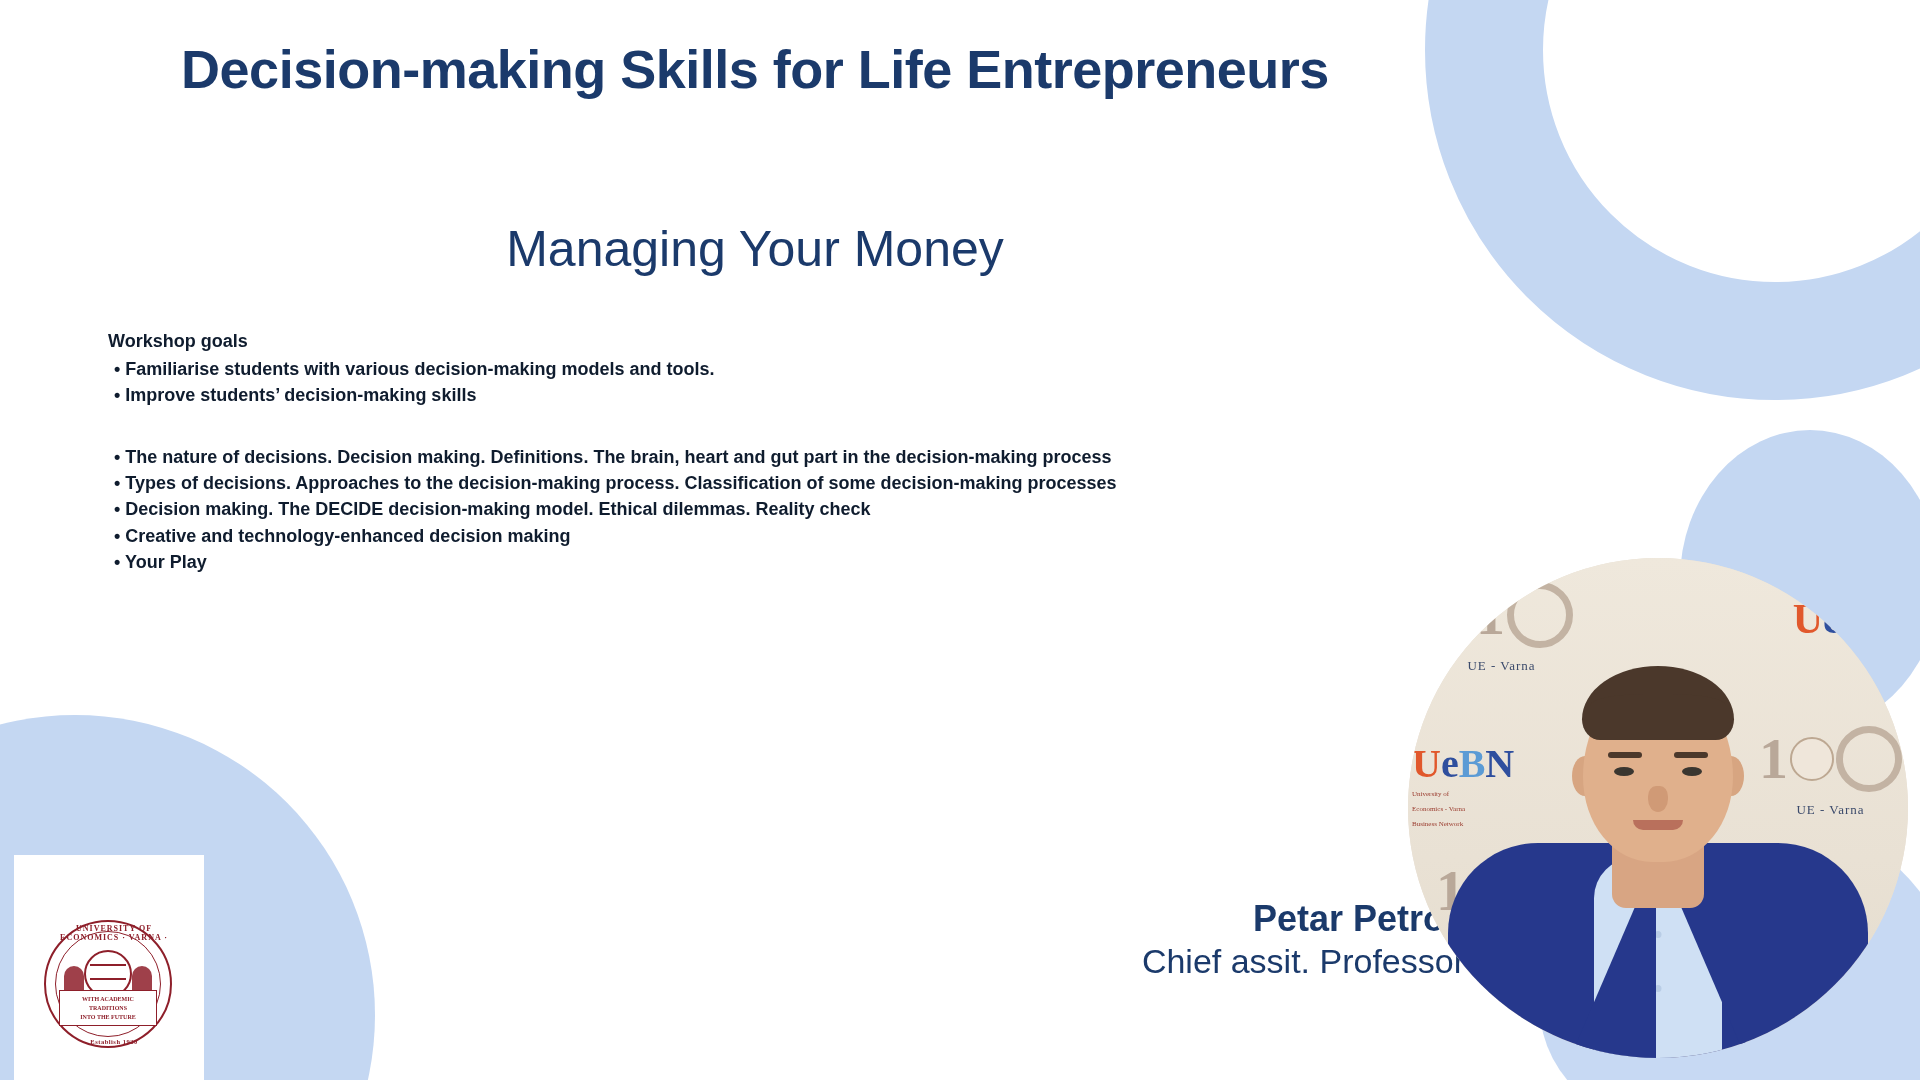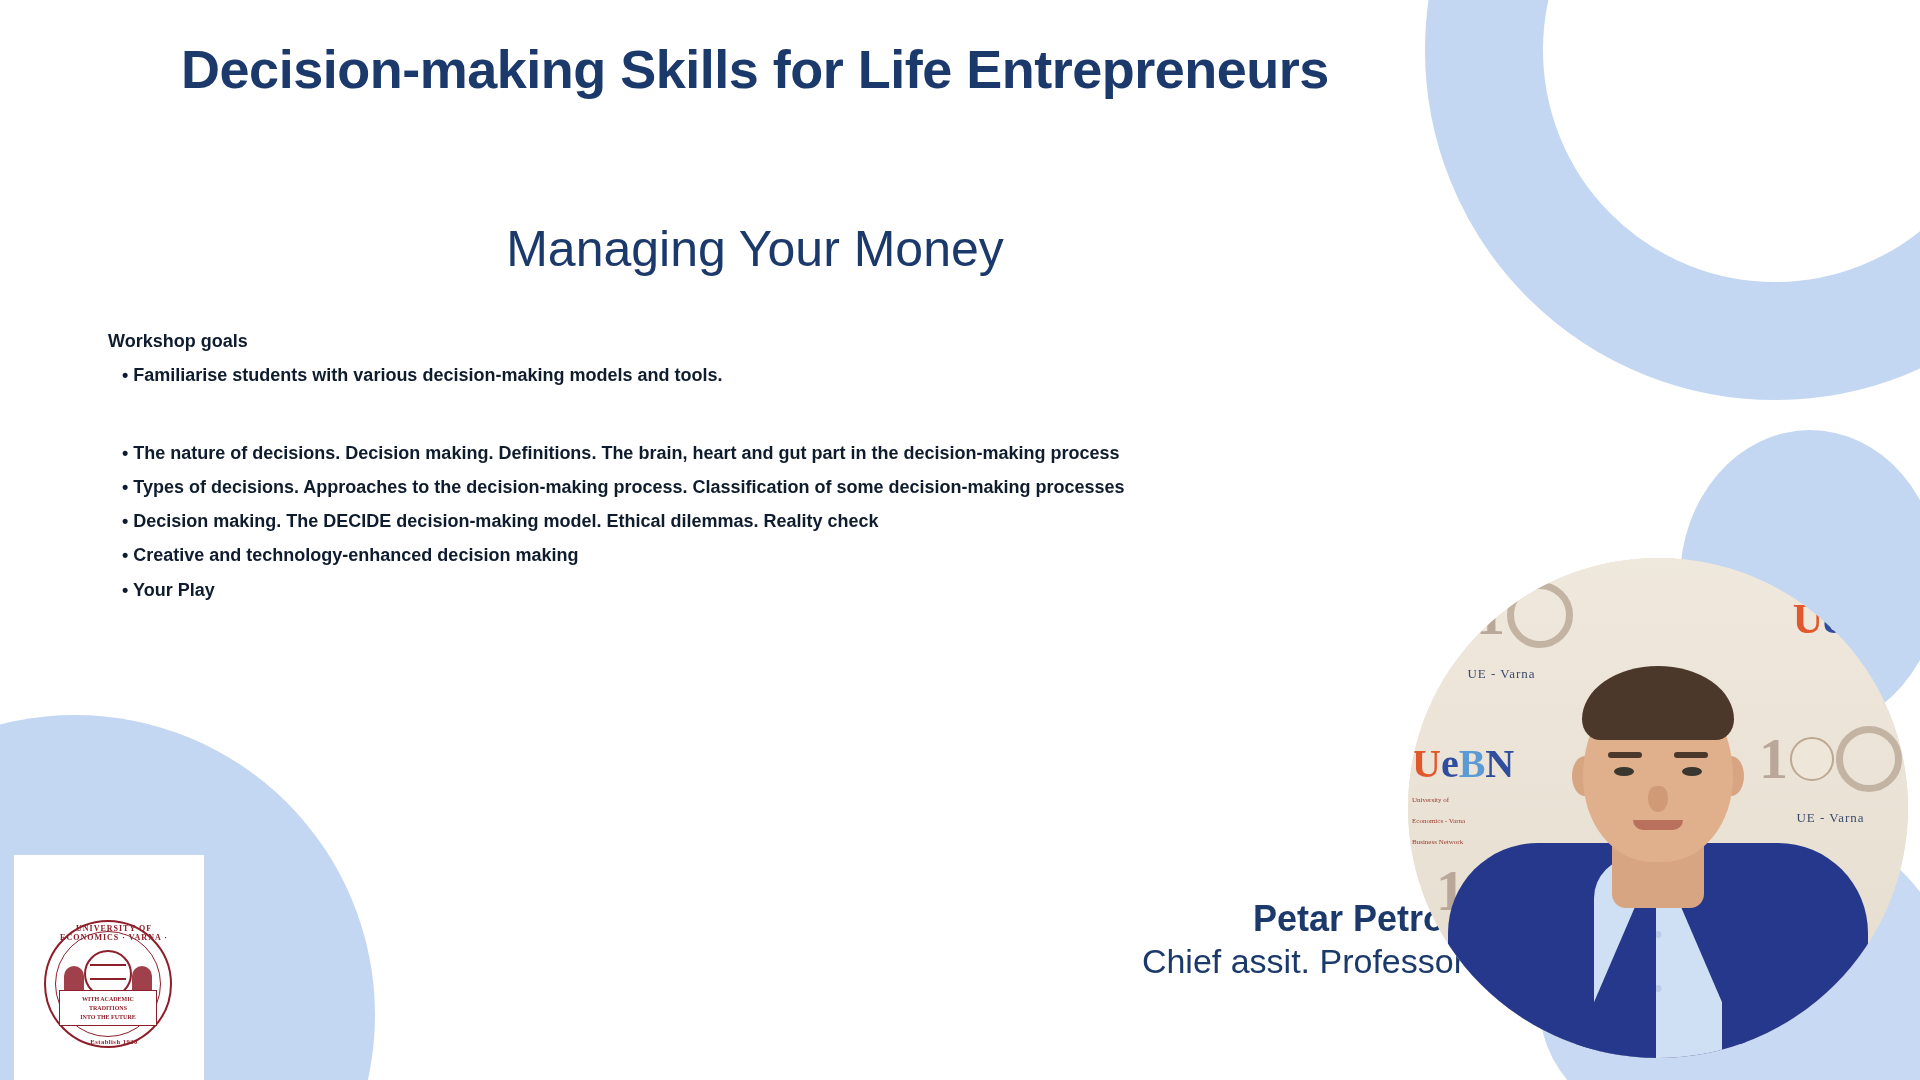--- a/index.html
+++ b/index.html
@@ -60,21 +60,21 @@
 
   
   .body-block{
     position:absolute;left:108px;top:328px;width:1370px;
     color:#0f1c2e;
     font-size:18px;
     font-weight:bold;
     line-height:1.45;
   }
   .sec-head{margin:0 0 2px 0;}
-  .bullet{margin:8px;padding-left:0;}
+  .bullet{margin:0;padding-left:0;}
   .bullet.justified{text-align:justify;text-justify:inter-word;}
   .spacer{height:36px;}
   .topics-head{margin:0 0 2px 4px;}
   .b-indent{padding-left:6px;}
 
   
   .presenter{
     position:absolute;left:995px;top:898px;width:470px;text-align:right;
     color:#1b3a6b;
   }
@@ -87,31 +87,31 @@
     width:500px;height:500px;border-radius:50%;
     overflow:hidden;
     background:#e8e0d4;
   }
   .backdrop{position:absolute;inset:0;background:
      linear-gradient(180deg,#efe8dc 0%, #e9e1d4 60%, #e4dccd 100%);}
   .bd-logo{position:absolute;font-family:"Liberation Serif", serif;color:#6d6a63;}
   .cent{display:flex;align-items:center;gap:2px;}
   .cent .one{font-size:58px;color:#b9a899;line-height:1;font-weight:bold;}
   .cent .oo{width:52px;height:52px;border:7px solid #c3b3a3;border-radius:50%;}
-  .cent-sub{font-size:13px;color:#3b4a6b;letter-spacing:1px;text-align:center;margin-top:18px;}
+  .cent-sub{font-size:13px;color:#3b4a6b;letter-spacing:1px;text-align:center;margin-top:10px;}
   .crest{
     width:40px;height:40px;border:2px solid #bda892;border-radius:50%;
     position:absolute;background:#efe6da;
   }
   .uebn{font-family:"Liberation Serif", serif;font-weight:bold;line-height:1;}
   .uebn .u{color:#e1582c;}
   .uebn .e{color:#2f4f9e;}
   .uebn .b{color:#5b9bd5;}
   .uebn .n{color:#2f4f9e;}
-  .uebn-sub{font-size:7px;color:#9a3b2e;line-height:1.25;margin-top:12px;}
+  .uebn-sub{font-size:7px;color:#9a3b2e;line-height:1.25;margin-top:6px;}
 
   .person{position:absolute;left:50%;bottom:0;transform:translateX(-50%);width:420px;height:400px;}
   .neck{position:absolute;left:50%;transform:translateX(-50%);bottom:150px;width:92px;height:90px;background:#d8a583;border-radius:14px;}
   .head{position:absolute;left:50%;transform:translateX(-50%);bottom:196px;width:150px;height:185px;background:#e0b08c;border-radius:50% 50% 46% 46%/54% 54% 46% 46%;}
   .ear{position:absolute;width:26px;height:40px;background:#d7a581;border-radius:50%;bottom:262px;}
   .ear.l{left:calc(50% - 86px);} .ear.r{left:calc(50% + 60px);}
   .hair{position:absolute;left:50%;transform:translateX(-50%);bottom:318px;width:152px;height:74px;background:#4b382b;border-radius:50% 50% 12% 12%/72% 72% 28% 28%;}
   .hair:after{content:"";position:absolute;left:8px;top:28px;width:136px;height:30px;background:#4b382b;border-radius:40% 40% 0 0;}
   .brow{position:absolute;width:34px;height:6px;background:#4b382b;border-radius:4px;bottom:300px;}
   .brow.l{left:calc(50% - 50px);} .brow.r{left:calc(50% + 16px);}
@@ -162,20 +162,21 @@
   <div class="deco blob-mr"></div>
   <div class="deco blob-br"></div>
 
   <div class="title">Decision-making Skills for Life Entrepreneurs</div>
   <div class="subtitle">Managing Your Money</div>
 
   <div class="body-block">
 
     <div class="sec-head">Workshop goals</div>
     <div class="bullet b-indent">• Familiarise students with various decision-making models and tools.</div>
+    <div class="bullet b-indent">• Improve students’ decision-making skills</div>
 
     <div class="spacer"></div>
 
     <div class="bullet justified b-indent">• The nature of decisions. Decision making. Definitions. The brain, heart and gut part in the decision-making process</div>
     <div class="bullet b-indent">• Types of decisions. Approaches to the decision-making process. Classification of some decision-making processes</div>
     <div class="bullet b-indent">• Decision making. The DECIDE decision-making model. Ethical dilemmas. Reality check</div>
     <div class="bullet b-indent">• Creative and technology-enhanced decision making</div>
     <div class="bullet b-indent">• Your Play</div>
   </div>
 

